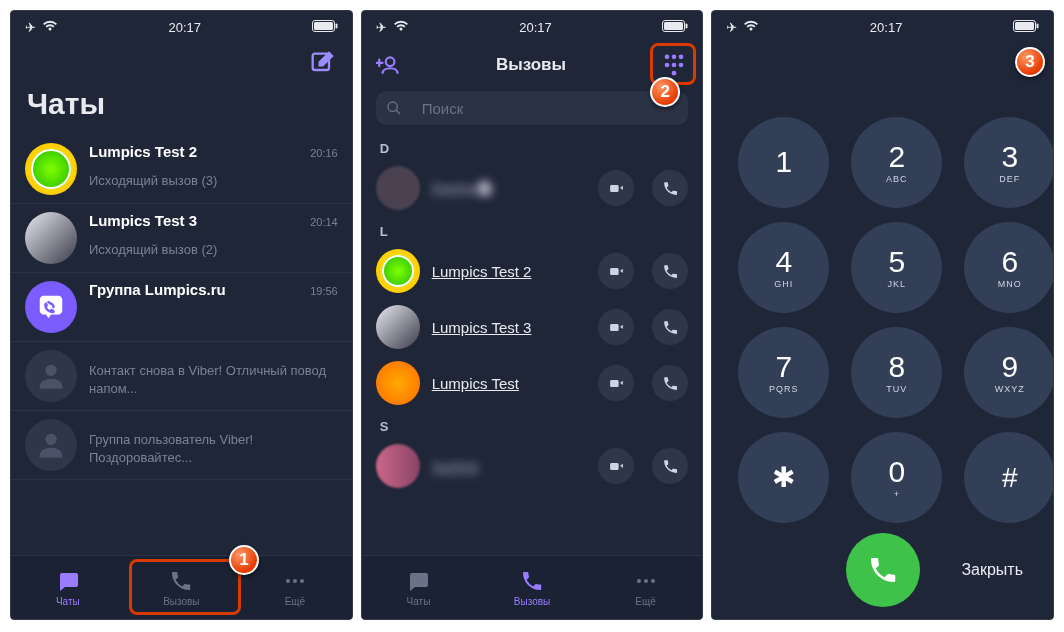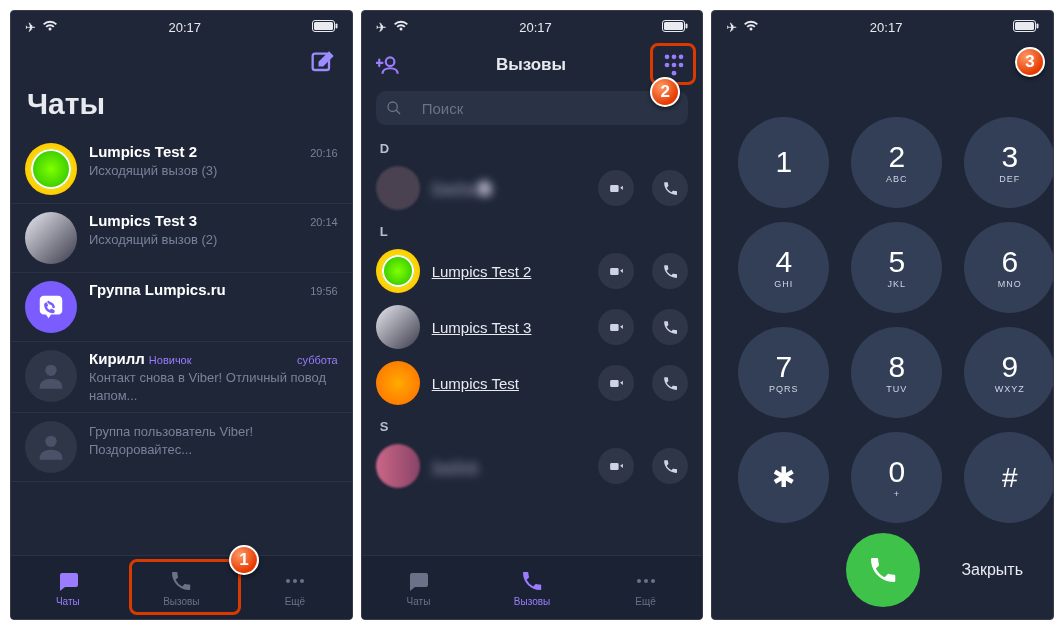--- a/index.html
+++ b/index.html
@@ -29,21 +29,21 @@
   .avatar.gray { background:#2e3648; color:#4a5268;}
   .avatar.gray svg{width:34px;height:34px;}
   .avatar.orange { background: radial-gradient(circle,#ffaa00 0%, #ff7700 80%);}
   .avatar.blur { background:#4a4250; filter:blur(1px);}
   .avatar.blur2 { background: linear-gradient(90deg,#cc6688,#884466); filter:blur(1px);}
   .chat-body { flex:1; min-width:0; }
   .chat-top { display:flex; justify-content:space-between; align-items:baseline; gap:8px;}
   .chat-name { font-size: 15px; font-weight:600; color:#fff; white-space:nowrap; overflow:hidden; text-overflow:ellipsis;}
   .chat-time { font-size: 11px; color:#7a8299; white-space:nowrap;}
   .chat-time.purple{ color:#9b7cff; }
-  .chat-sub { font-size: 13px; color:#7a8299; line-height:1.35; margin-top:2px; max-height:2.7em; overflow:hidden;}
+  .chat-sub { font-size: 13px; color:#7a8299; line-height:1.35; margin-top:12px; max-height:2.7em; overflow:hidden;}
   .tag { font-size:11px; color:#9b7cff; font-weight:500; margin-left:4px;}
   
   .tabbar { height: 64px; background:#1a2234; border-top:1px solid #2a3245; display:flex; }
   .tab { flex:1; display:flex; flex-direction:column; align-items:center; justify-content:center; gap:3px; color:#6a7288; font-size:10px;}
   .tab.active { color:#9b7cff; }
   .tab svg { width:24px; height:24px; }
   
   .header2 { display:flex; align-items:center; justify-content:space-between; padding: 8px 14px 6px 14px;}
   .add-contact { color:#9b7cff; width:26px; height:26px;}
   .h2title { font-size:17px; font-weight:600; }
@@ -137,24 +137,20 @@
       </div>
     </div>
     <div class="chat-row">
       <div class="avatar gray">
             <svg viewBox="0 0 24 24" fill="currentColor">
               <circle cx="12" cy="8" r="4"></circle>
               <path d="M4 20c0-4 3.6-6 8-6s8 2 8 6v1H4z"></path>
             </svg>
           </div>
       <div class="chat-body">
-        <div class="chat-top">
-          <span class="chat-name"><span>Кирилл</span><span class="tag">Новичок</span></span>
-          <span class="chat-time purple">суббота</span>
-        </div>
         <div class="chat-sub">Контакт снова в Viber! Отличный повод напом...</div>
       </div>
     </div>
     <div class="chat-row">
       <div class="avatar gray">
             <svg viewBox="0 0 24 24" fill="currentColor">
               <circle cx="12" cy="8" r="4"></circle>
               <path d="M4 20c0-4 3.6-6 8-6s8 2 8 6v1H4z"></path>
             </svg>
           </div>

